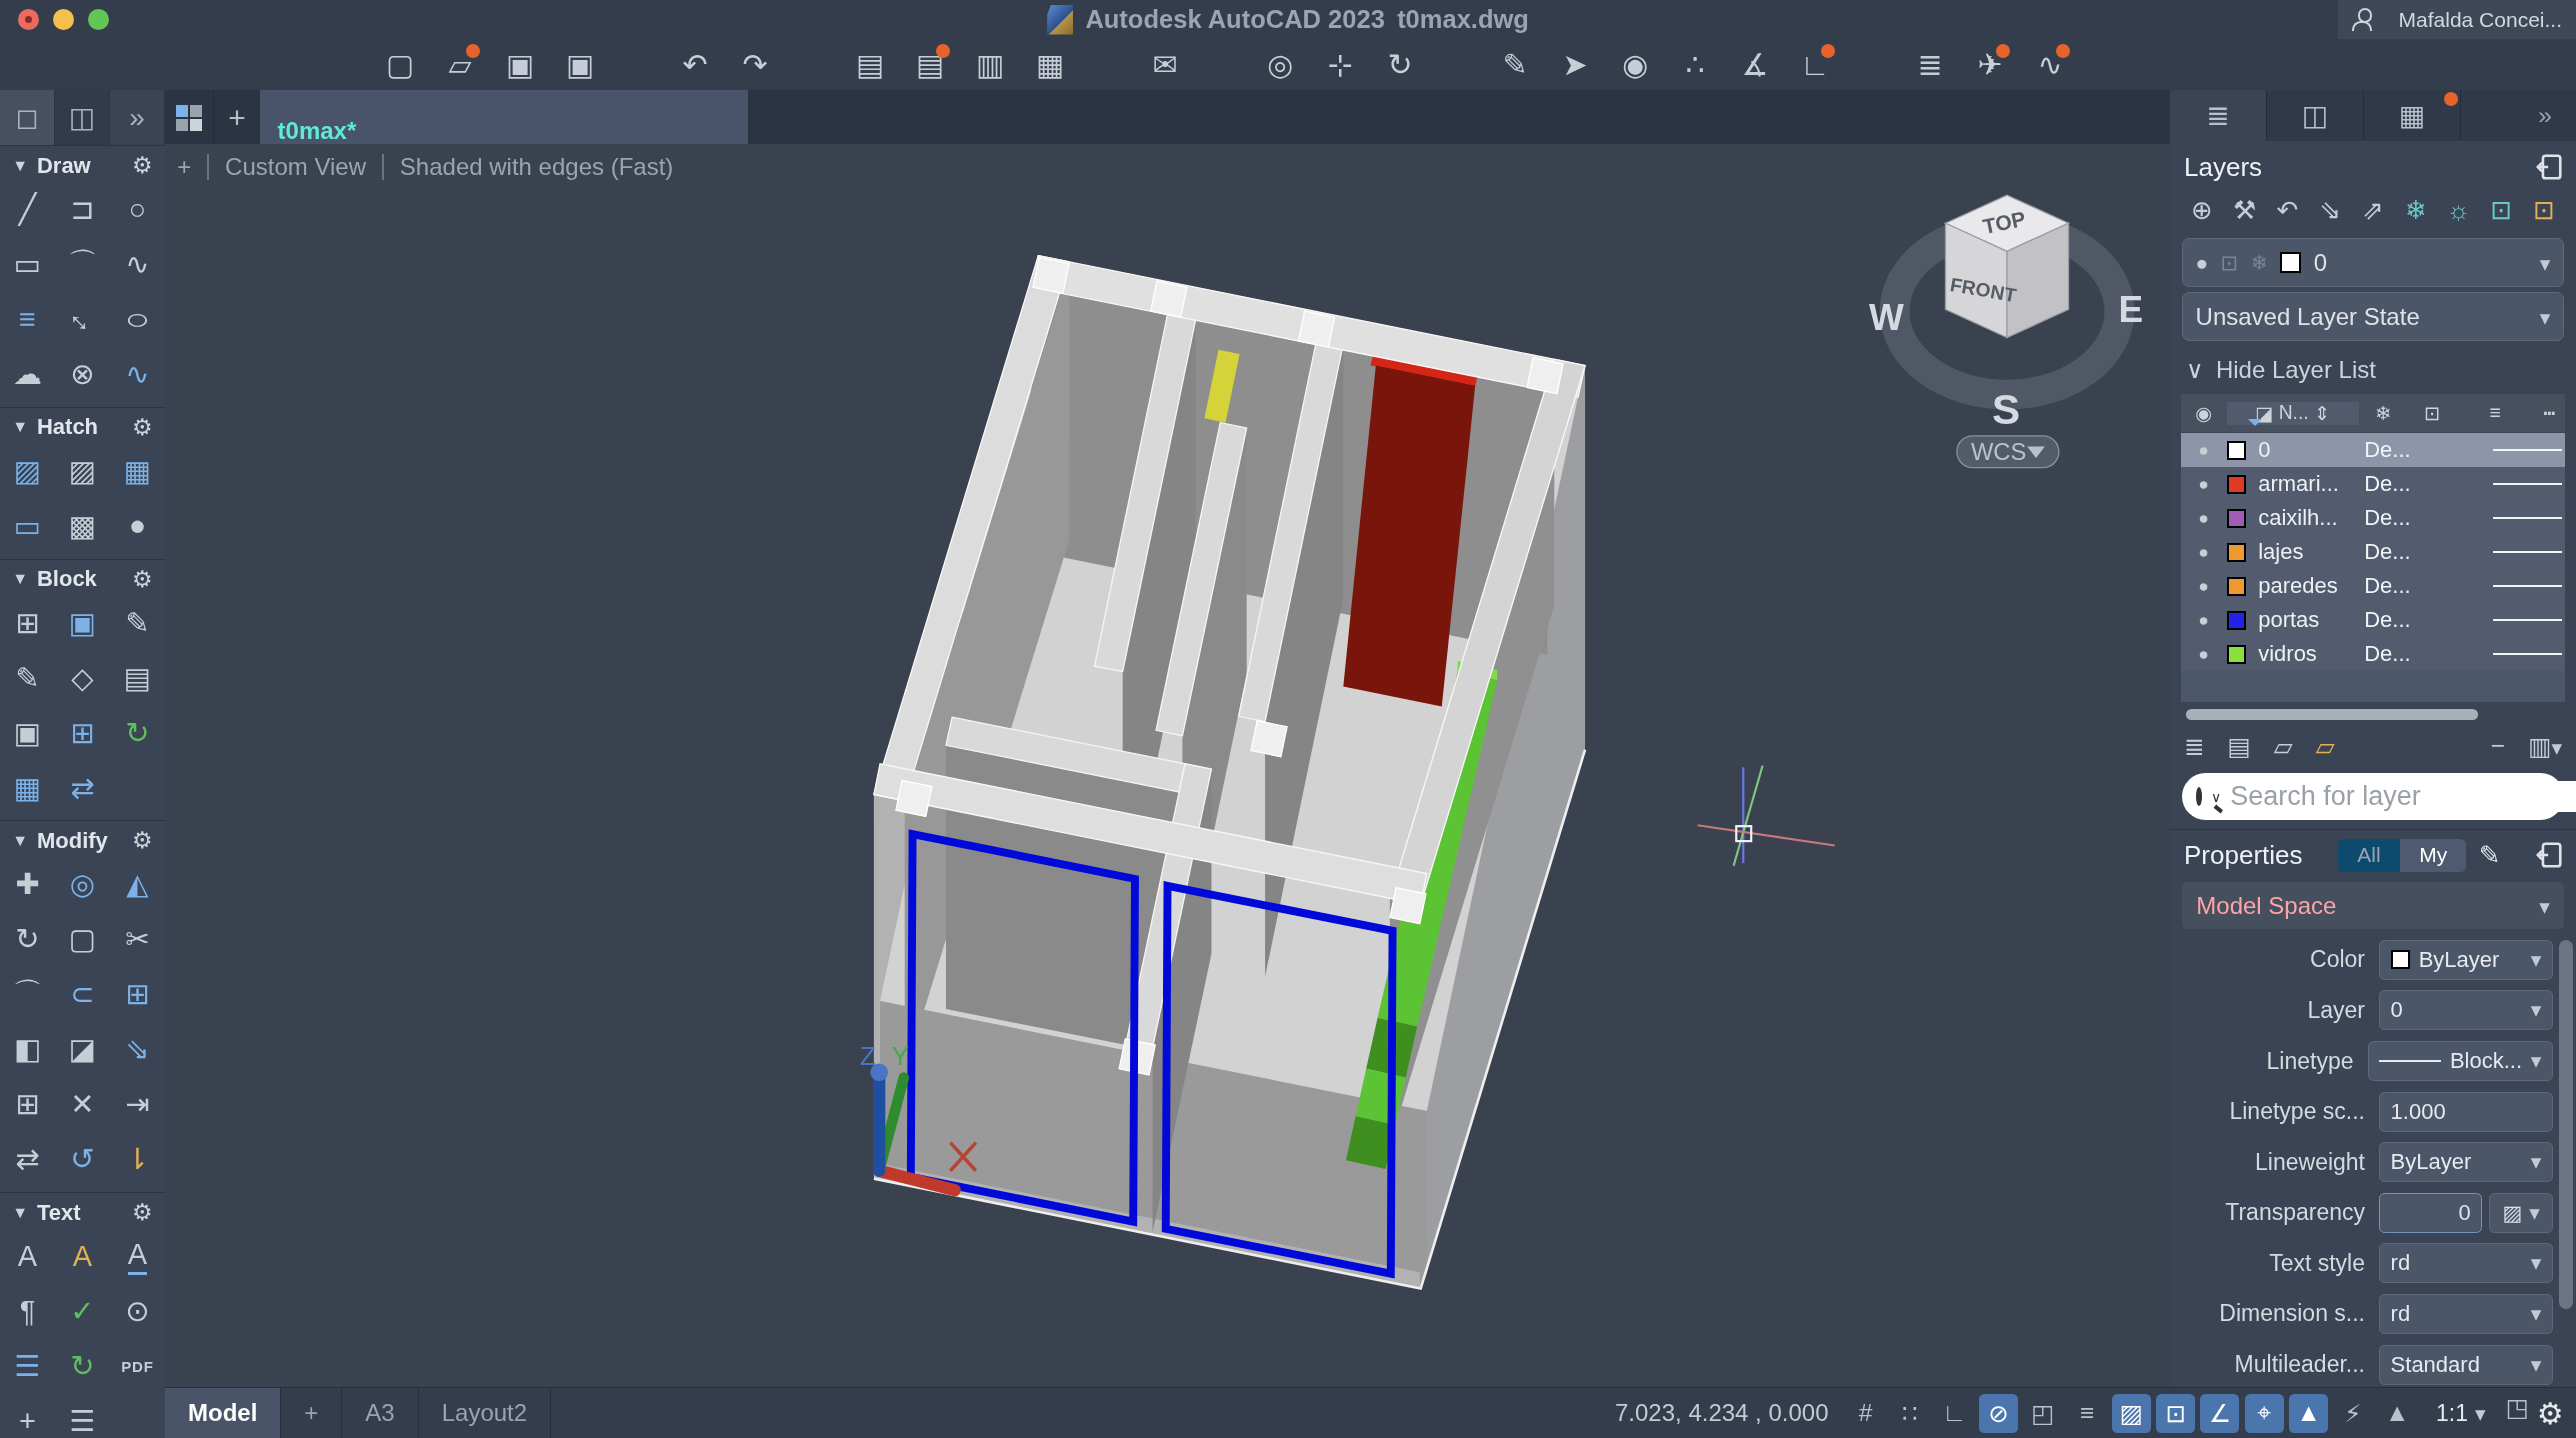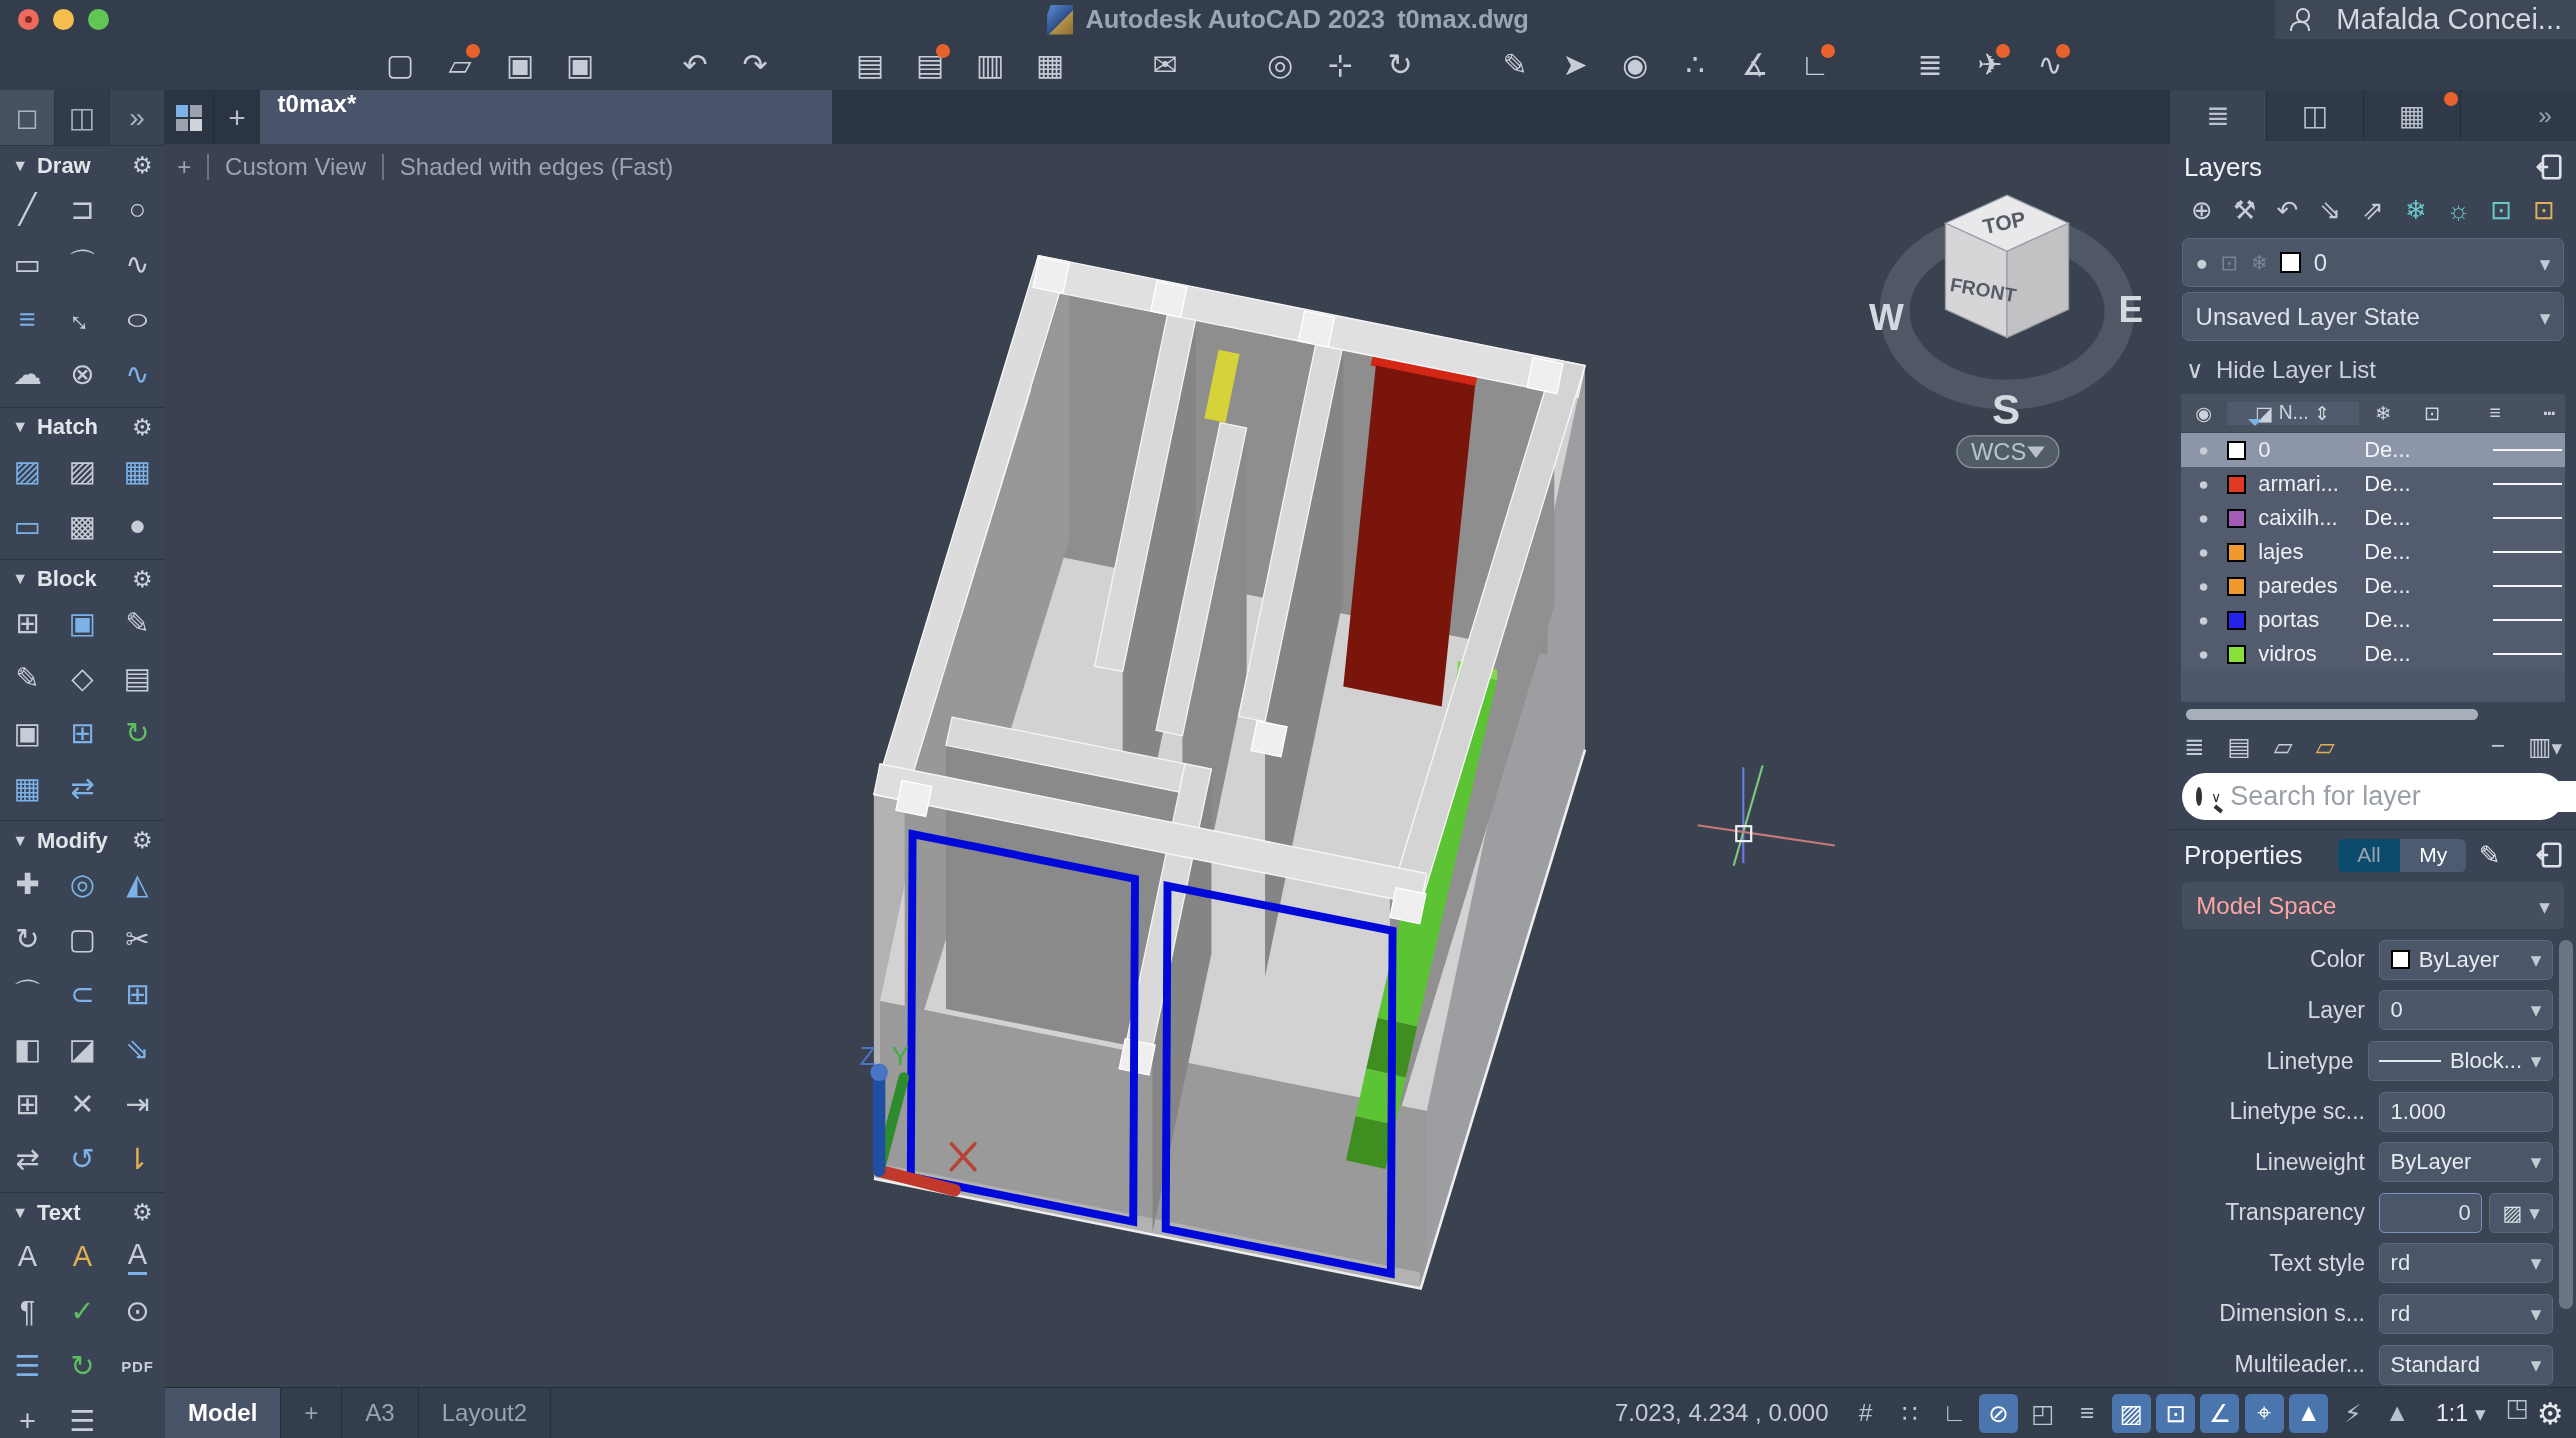--- a/index.html
+++ b/index.html
@@ -15,21 +15,21 @@
   
   .titlebar{position:absolute;left:0;top:0;width:2576px;height:39px;background:var(--bg);display:flex;align-items:center;text-align:center;}
   .traffic{display:flex;gap:14px;margin-left:17.6px;}
   .tl{width:21px;height:21px;border-radius:50%;}
   .tl.red{background:#ed6a5f;position:relative;}
   .tl.red::after{content:"";position:absolute;left:7px;top:7px;width:7px;height:7px;border-radius:50%;background:#8c2b22;}
   .tl.yellow{background:#f5bf4f;} .tl.green{background:#62c654;}
   .titlewrap{position:absolute;left:50%;transform:translateX(-50%);display:flex;align-items:center;gap:12.3px;font-size:25.5px;font-weight:bold;color:#9aa4b2;}
   .acadlogo{width:26px;height:30px;position:relative;display:inline-block;}
   .acadlogo::before{content:"";position:absolute;inset:0;background:linear-gradient(135deg,#5a8fd6 0%,#2f4f8a 55%,#b3924a 56%,#8a6c2f 100%);clip-path:polygon(15% 0,100% 0,100% 100%,0 100%,0 35%);}
-  .userchip{position:absolute;right:0;top:0;height:39px;background:#3e4857;display:flex;align-items:center;gap:24px;padding:0 14px;font-size:29px;color:#d3d8df;}
+  .userchip{position:absolute;right:0;top:0;height:39px;background:#3e4857;display:flex;align-items:center;gap:24px;padding:0 14px;font-size:21px;color:#d3d8df;}
   .personicon{width:23px;height:23px;position:relative;}
   .personicon::before{content:"";position:absolute;left:6.2px;top:0;width:10.6px;height:10.6px;border:2.6px solid #cfd4da;border-radius:50%;}
   .personicon::after{content:"";position:absolute;left:0.9px;bottom:0;width:16px;height:8px;border:2.6px solid #cfd4da;border-bottom:none;border-radius:8.8px 8.8px 0 0;}
 
   
   .qat{position:absolute;left:0;top:39px;width:2576px;height:51px;background:var(--bg);display:flex;align-items:center;padding-left:378px;}
   .qicon{position:relative;width:44px;height:44px;display:flex;align-items:center;justify-content:center;font-size:30px;color:var(--icon);margin-right:16px;cursor:default;}
   .qicon[data-gap="1"]{margin-left:55px;}
   [data-badge="1"]::after{content:"";position:absolute;right:1.8px;top:1.8px;width:14px;height:14px;border-radius:50%;background:var(--badge);}
 
@@ -55,21 +55,21 @@
   [data-cls="u"] span{border-bottom:3.5px solid var(--blue);padding-bottom:0.9px;}
   [data-cls="small"]{font-size:15px!important;font-weight:bold;letter-spacing:0.9px;}
 
   
   .doctabs{position:absolute;left:165px;top:90px;width:2005px;height:55px;background:var(--tabbar);display:flex;align-items:stretch;}
   .dgrid{width:49px;display:flex;align-items:center;justify-content:center;border-right:0.9px solid #232c38;}
   .dgridicon{width:26px;height:26px;display:grid;grid-template-columns:12.3px 12.3px;grid-template-rows:12.3px 12.3px;gap:1.8px;}
   .dgridicon i:nth-child(1){background:var(--blue);} .dgridicon i:nth-child(2){background:#9aa2ad;}
   .dgridicon i:nth-child(3){background:#9aa2ad;} .dgridicon i:nth-child(4){background:#cfd4da;}
   .dplus{width:46px;display:flex;align-items:center;justify-content:center;font-size:30px;color:#b6bdc7;}
-  .dtab{width:572px;background:var(--activetab);display:flex;align-items:flex-start;padding-left:17.6px;font-size:24px;font-weight:bold;color:#ffffff;}
+  .dtab{width:488px;background:var(--activetab);display:flex;align-items:flex-end;padding-left:17.6px;font-size:24px;font-weight:bold;color:#5eead4;}
 
   
   .canvas{position:absolute;left:165px;top:144px;width:2005px;height:1243px;background:var(--canvas);overflow:hidden;}
   .vplabel{position:absolute;left:12.3px;top:8.8px;display:flex;align-items:center;gap:16px;font-size:24px;color:#9ba4b0;z-index:5;}
   .vplabel .sep{width:1.8px;height:26px;background:#6b7480;}
   .modelsvg{position:absolute;left:0;top:0;}
   .viewcube{position:absolute;left:1697px;top:44px;width:290px;height:299px;}
 
   
   .right{position:absolute;left:2170px;top:90px;width:406px;height:1298px;background:var(--bg2);overflow:hidden;}

